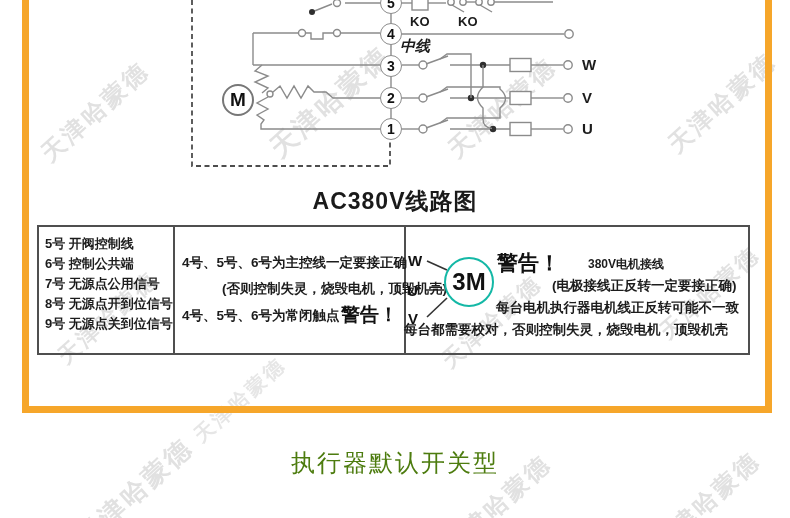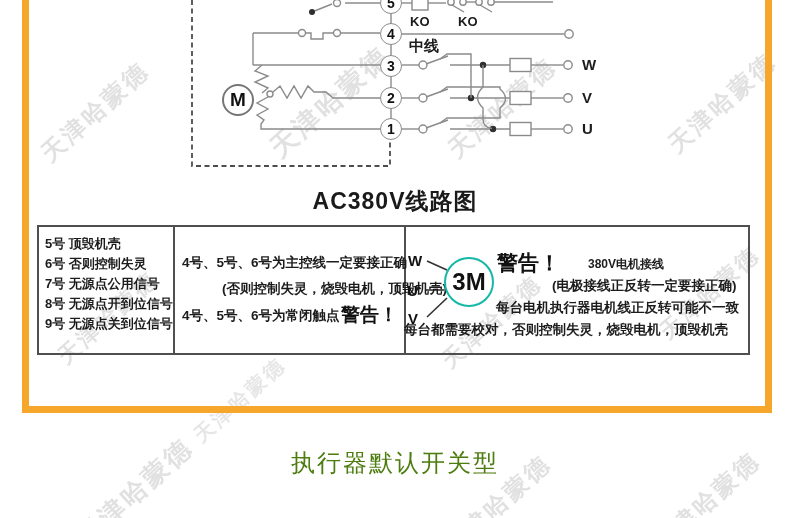--- a/index.html
+++ b/index.html
@@ -159,34 +159,34 @@
 </svg>
 
 <div class="tcirc" style="top:-8px;">5</div>
 <div class="tcirc" style="top:23px;">4</div>
 <div class="tcirc" style="top:55px;">3</div>
 <div class="tcirc" style="top:87px;">2</div>
 <div class="tcirc" style="top:118px;">1</div>
 
 <span class="clabel" style="left:410px;top:14px;font-size:13px;">KO</span>
 <span class="clabel" style="left:458px;top:14px;font-size:13px;">KO</span>
-<span class="clabel" style="left:409px;top:37px;font-size:15px;">中线</span>
+<span class="clabel" style="left:400px;top:37px;font-size:15px;font-style:italic;">中线</span>
 <div class="motor">M</div>
 <span class="clabel" style="left:582px;top:56px;font-size:15px;">W</span>
 <span class="clabel" style="left:582px;top:89px;font-size:15px;">V</span>
 <span class="clabel" style="left:582px;top:120px;font-size:15px;">U</span>
 
 <div class="diagram-title">AC380V线路图</div>
 
 <div class="spec-table">
   <div class="vdiv vdiv1"></div>
   <div class="vdiv vdiv2"></div>
   <ul class="term-list">
-    <li>5号 顶毁机壳</li>
-    <li>6号 否则控制失灵</li>
+    <li>5号 开阀控制线</li>
+    <li>6号 控制公共端</li>
     <li>7号 无源点公用信号</li>
     <li>8号 无源点开到位信号</li>
     <li>9号 无源点关到位信号</li>
   </ul>
 </div>
 
 <span class="c2-line" style="left:182px;top:254px;">4号、5号、6号为主控线一定要接正确</span>
 <span class="c2-line" style="left:186px;top:280px;margin-left:36px;">(否则控制失灵，烧毁电机，顶毁机壳)</span>
 <span class="c2-line" style="left:182px;top:307px;">4号、5号、6号为常闭触点</span>
 <span class="warn-big" style="left:341px;top:302px;font-size:19px;">警告！</span>

